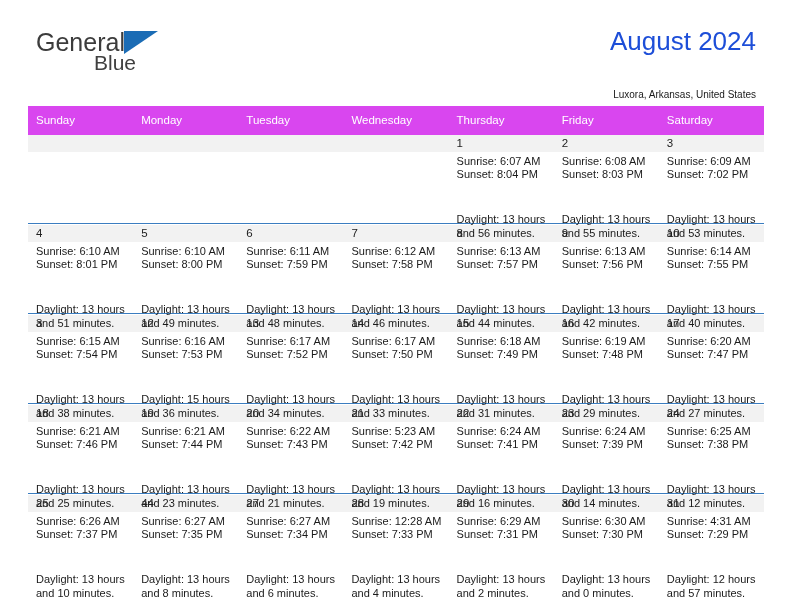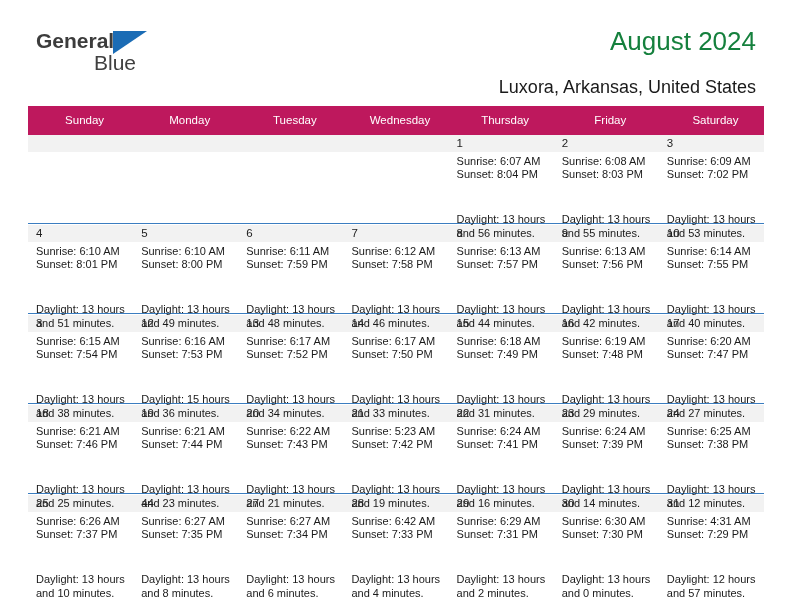--- a/index.html
+++ b/index.html
@@ -30,25 +30,25 @@
     box-sizing: border-box;
   }
   .brand {
     position: absolute;
     left: 36px;
     top: 30px;
     width: 200px;
     height: 50px;
   }
   .brand-general {
-    font-size: 21px;
+    font-size: 25px;
     color: #3c3c3c;
     letter-spacing: 0px;
     line-height: 1;
-    font-weight: 700;
+    font-weight: 400;
     display: inline-block;
   }
   .brand-tri {
     display: inline-block;
     width: 0;
     height: 0;
     border-left: 34px solid #1b6cb5;
     border-bottom: 23px solid transparent;
     vertical-align: top;
     margin-left: -1px;
@@ -62,50 +62,50 @@
     color: #404040;
     line-height: 1;
     font-weight: 400;
   }
   .title {
     position: absolute;
     right: 36px;
     top: 28px;
     font-size: 26px;
     font-weight: 400;
-    color: #15803d;
+    color: #1d4ed8;
     text-align: right;
     line-height: 1;
   }
   .subtitle {
     position: absolute;
     right: 36px;
-    top: 78px;
-    font-size: 18px;
+    top: 90px;
+    font-size: 10px;
     font-weight: 400;
     color: #1a1a1a;
     text-align: left;
     line-height: 1;
   }
 
   
   .calendar {
     position: absolute;
     left: 28px;
     top: 106px;
     width: 736px;
     border-collapse: collapse;
     table-layout: fixed;
   }
   .calendar th {
-    background: #be185d;
+    background: #d946ef;
     color: #ffffff;
     font-size: 11.5px;
     font-weight: 400;
-    text-align: center;
+    text-align: left;
     padding: 5px 0 6px 8px;
     height: 18px;
     border: none;
   }
   .calendar td {
     vertical-align: top;
     padding: 0;
     border: none;
     width: 105.1px;
     height: 88px;
@@ -485,21 +485,21 @@
                 <div>Sunrise: 6:27 AM</div>
                 <div>Sunset: 7:34 PM</div>
                 <div class="dl">Daylight: 13 hours and 6 minutes.</div>
               </div>
             </div>
           </td>
           <td>
             <div class="cell">
               <div class="daynum">28</div>
               <div class="info">
-                <div>Sunrise: 6:42 AM</div>
+                <div>Sunrise: 12:28 AM</div>
                 <div>Sunset: 7:33 PM</div>
                 <div class="dl">Daylight: 13 hours and 4 minutes.</div>
               </div>
             </div>
           </td>
           <td>
             <div class="cell">
               <div class="daynum">29</div>
               <div class="info">
                 <div>Sunrise: 6:29 AM</div>

